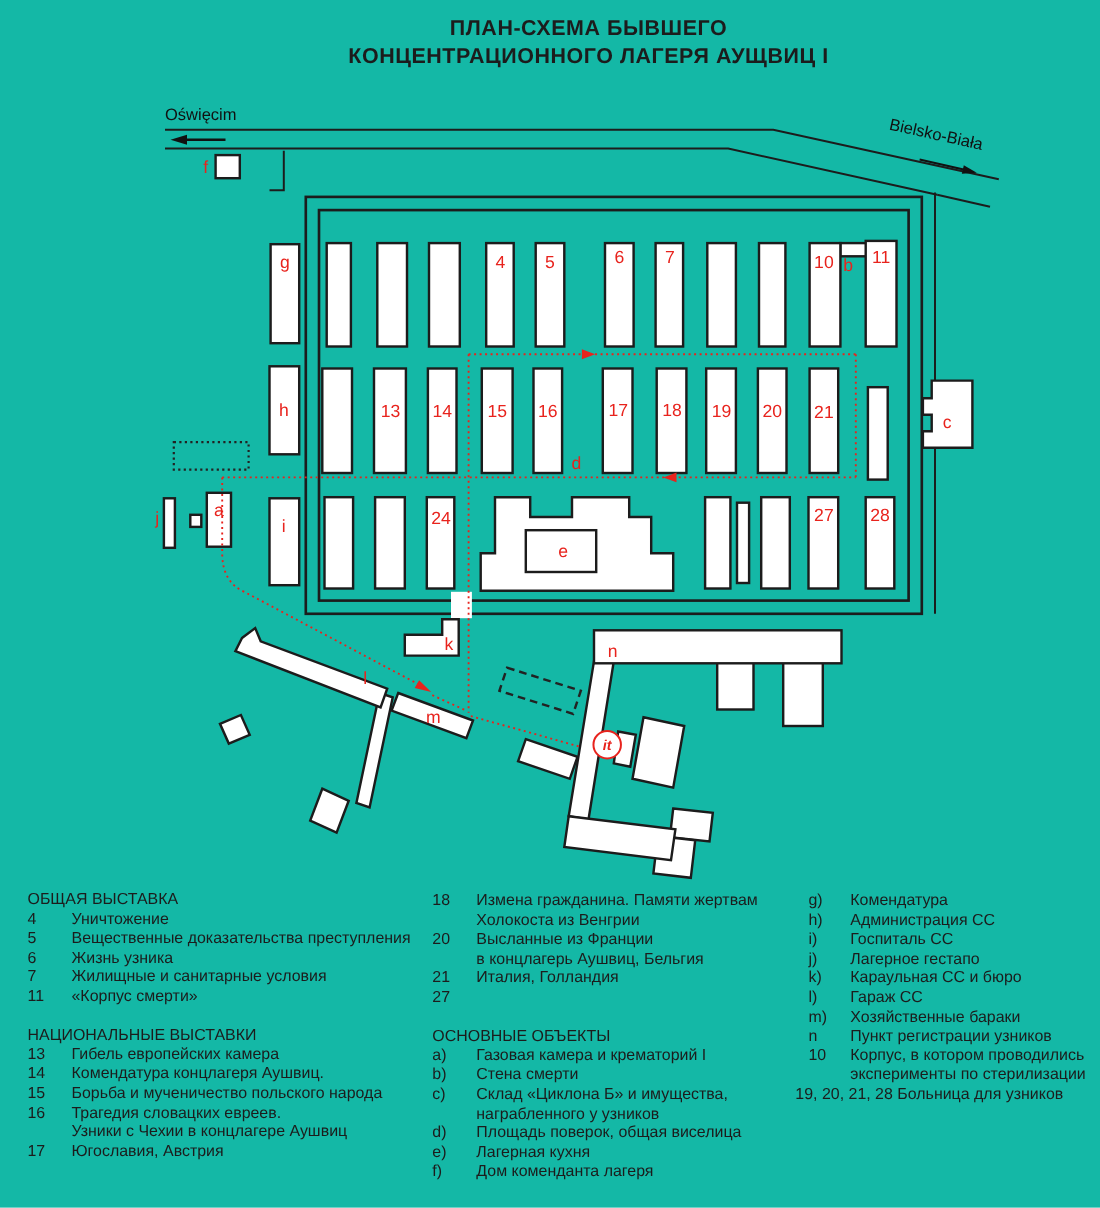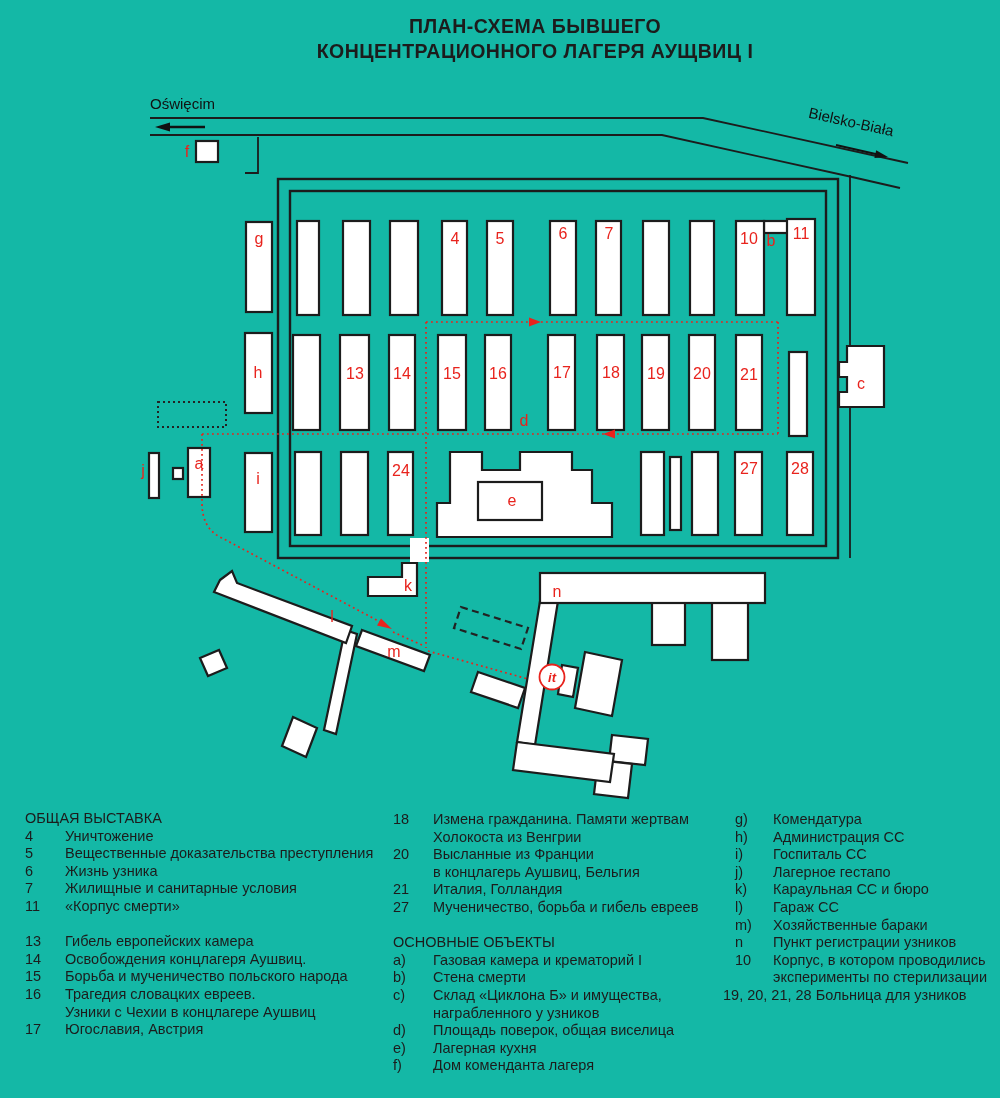--- a/index.html
+++ b/index.html
@@ -225,29 +225,33 @@
       <div class="lg-row">
         <span class="num">11</span>
         <span class="txt">«Корпус смерти»</span>
       </div>
 
       <div class="lg-row flush">
 
         <span class="txt"></span>
       </div>
 
+      <div class="lg-row flush">
+
+        <span class="txt">НАЦИОНАЛЬНЫЕ ВЫСТАВКИ</span>
+      </div>
 
       <div class="lg-row">
         <span class="num">13</span>
         <span class="txt">Гибель европейских камера</span>
       </div>
 
       <div class="lg-row">
         <span class="num">14</span>
-        <span class="txt">Освобождения концлагеря Аушвиц.</span>
+        <span class="txt">Комендатура концлагеря Аушвиц.</span>
       </div>
 
 
       <div class="lg-row">
         <span class="num">15</span>
         <span class="txt">Борьба и мученичество польского народа</span>
       </div>
 
       <div class="lg-row">
         <span class="num">16</span>
@@ -286,21 +290,20 @@
         <span class="txt">в концлагерь Аушвиц, Бельгия</span>
       </div>
 
       <div class="lg-row">
         <span class="num">21</span>
         <span class="txt">Италия, Голландия</span>
       </div>
 
       <div class="lg-row">
         <span class="num">27</span>
-        <span class="txt">Мученичество, борьба и гибель евреев</span>
       </div>
 
       <div class="lg-row flush">
 
         <span class="txt"></span>
       </div>
 
       <div class="lg-row flush">
 
         <span class="txt">ОСНОВНЫЕ ОБЪЕКТЫ</span>

